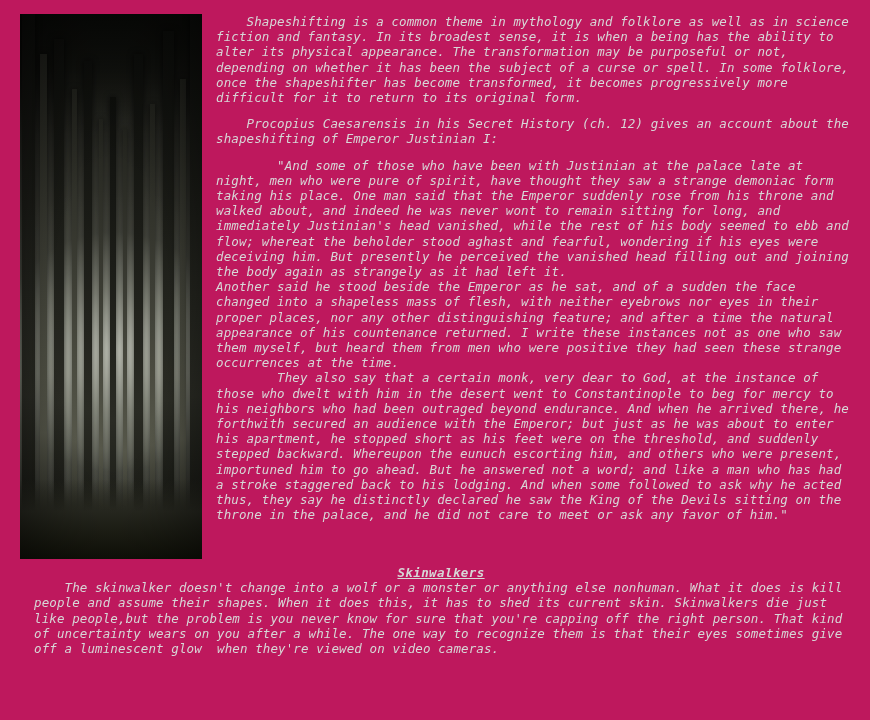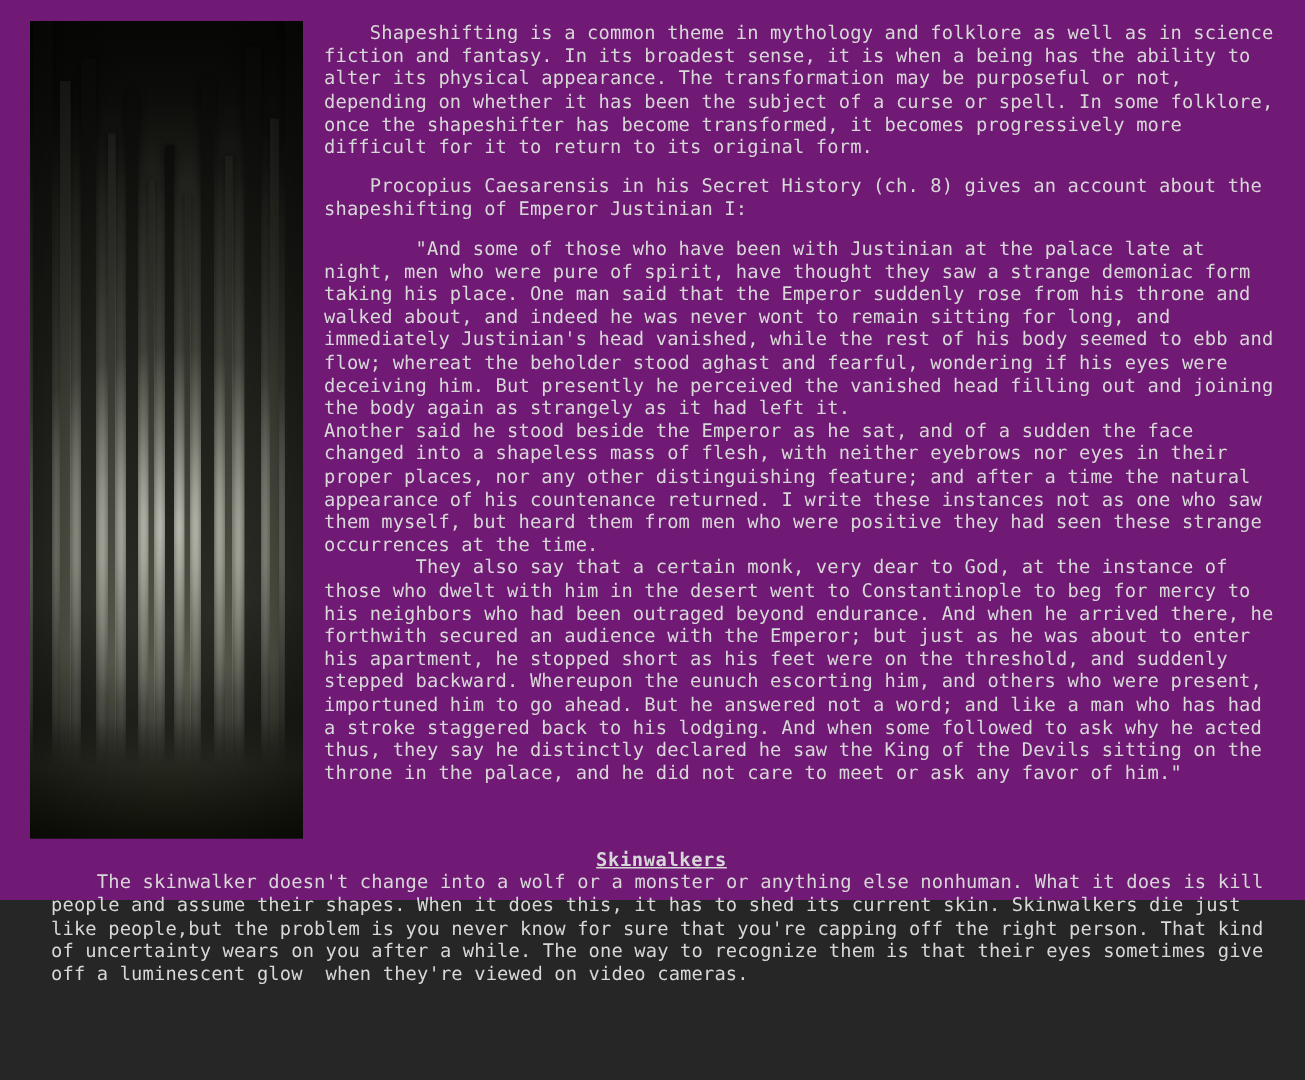--- a/index.html
+++ b/index.html
@@ -9,23 +9,24 @@
   }
   body {
     width: 870px;
     height: 720px;
     overflow: hidden;
     font-family: "DejaVu Sans Mono", "Liberation Mono", monospace;
   }
   #page {
     position: relative;
     width: 870px;
-    height: 600px;
-    background: #701a75;
+    height: 720px;
+    background: #be185d;
     box-sizing: border-box;
+    font-style: italic;
   }
   #layout {
     display: flex;
     flex-direction: row;
     align-items: flex-start;
     padding: 14px 12px 0 20px;
     box-sizing: border-box;
   }
   
   #figure {
@@ -135,21 +136,21 @@
       <div class="trunk light" style="left:130px;width:5px;  height:455px;"></div>
       <div class="trunk" style="left:143px;width:11px; height:528px;"></div>
       <div class="trunk light" style="left:160px;width:6px;  height:480px;"></div>
       <div class="trunk" style="left:170px;width:12px; height:545px;"></div>
       <div class="ground"></div>
       <div class="vignette"></div>
     </div>
 
     <div id="textcol">
       <p>    Shapeshifting is a common theme in mythology and folklore as well as in science fiction and fantasy. In its broadest sense, it is when a being has the ability to alter its physical appearance. The transformation may be purposeful or not, depending on whether it has been the subject of a curse or spell. In some folklore, once the shapeshifter has become transformed, it becomes progressively more difficult for it to return to its original form.</p>
-      <p>    Procopius Caesarensis in his Secret History (ch. 8) gives an account about the shapeshifting of Emperor Justinian I:</p>
+      <p>    Procopius Caesarensis in his Secret History (ch. 12) gives an account about the shapeshifting of Emperor Justinian I:</p>
       <p class="quote">        "And some of those who have been with Justinian at the palace late at night, men who were pure of spirit, have thought they saw a strange demoniac form taking his place. One man said that the Emperor suddenly rose from his throne and walked about, and indeed he was never wont to remain sitting for long, and immediately Justinian's head vanished, while the rest of his body seemed to ebb and flow; whereat the beholder stood aghast and fearful, wondering if his eyes were deceiving him. But presently he perceived the vanished head filling out and joining the body again as strangely as it had left it.</p>
       <p class="quote-cont">Another said he stood beside the Emperor as he sat, and of a sudden the face changed into a shapeless mass of flesh, with neither eyebrows nor eyes in their proper places, nor any other distinguishing feature; and after a time the natural appearance of his countenance returned. I write these instances not as one who saw them myself, but heard them from men who were positive they had seen these strange occurrences at the time.</p>
       <p class="quote-cont">        They also say that a certain monk, very dear to God, at the instance of those who dwelt with him in the desert went to Constantinople to beg for mercy to his neighbors who had been outraged beyond endurance. And when he arrived there, he forthwith secured an audience with the Emperor; but just as he was about to enter his apartment, he stopped short as his feet were on the threshold, and suddenly stepped backward. Whereupon the eunuch escorting him, and others who were present, importuned him to go ahead. But he answered not a word; and like a man who has had a stroke staggered back to his lodging. And when some followed to ask why he acted thus, they say he distinctly declared he saw the King of the Devils sitting on the throne in the palace, and he did not care to meet or ask any favor of him."</p>
     </div>
 
   </div>
 
   <div id="bottom">
     <h2>Skinwalkers</h2>
     <p>    The skinwalker doesn't change into a wolf or a monster or anything else nonhuman. What it does is kill people and assume their shapes. When it does this, it has to shed its current skin. Skinwalkers die just like people,but the problem is you never know for sure that you're capping off the right person. That kind of uncertainty wears on you after a while. The one way to recognize them is that their eyes sometimes give off a luminescent glow  when they're viewed on video cameras.</p>

